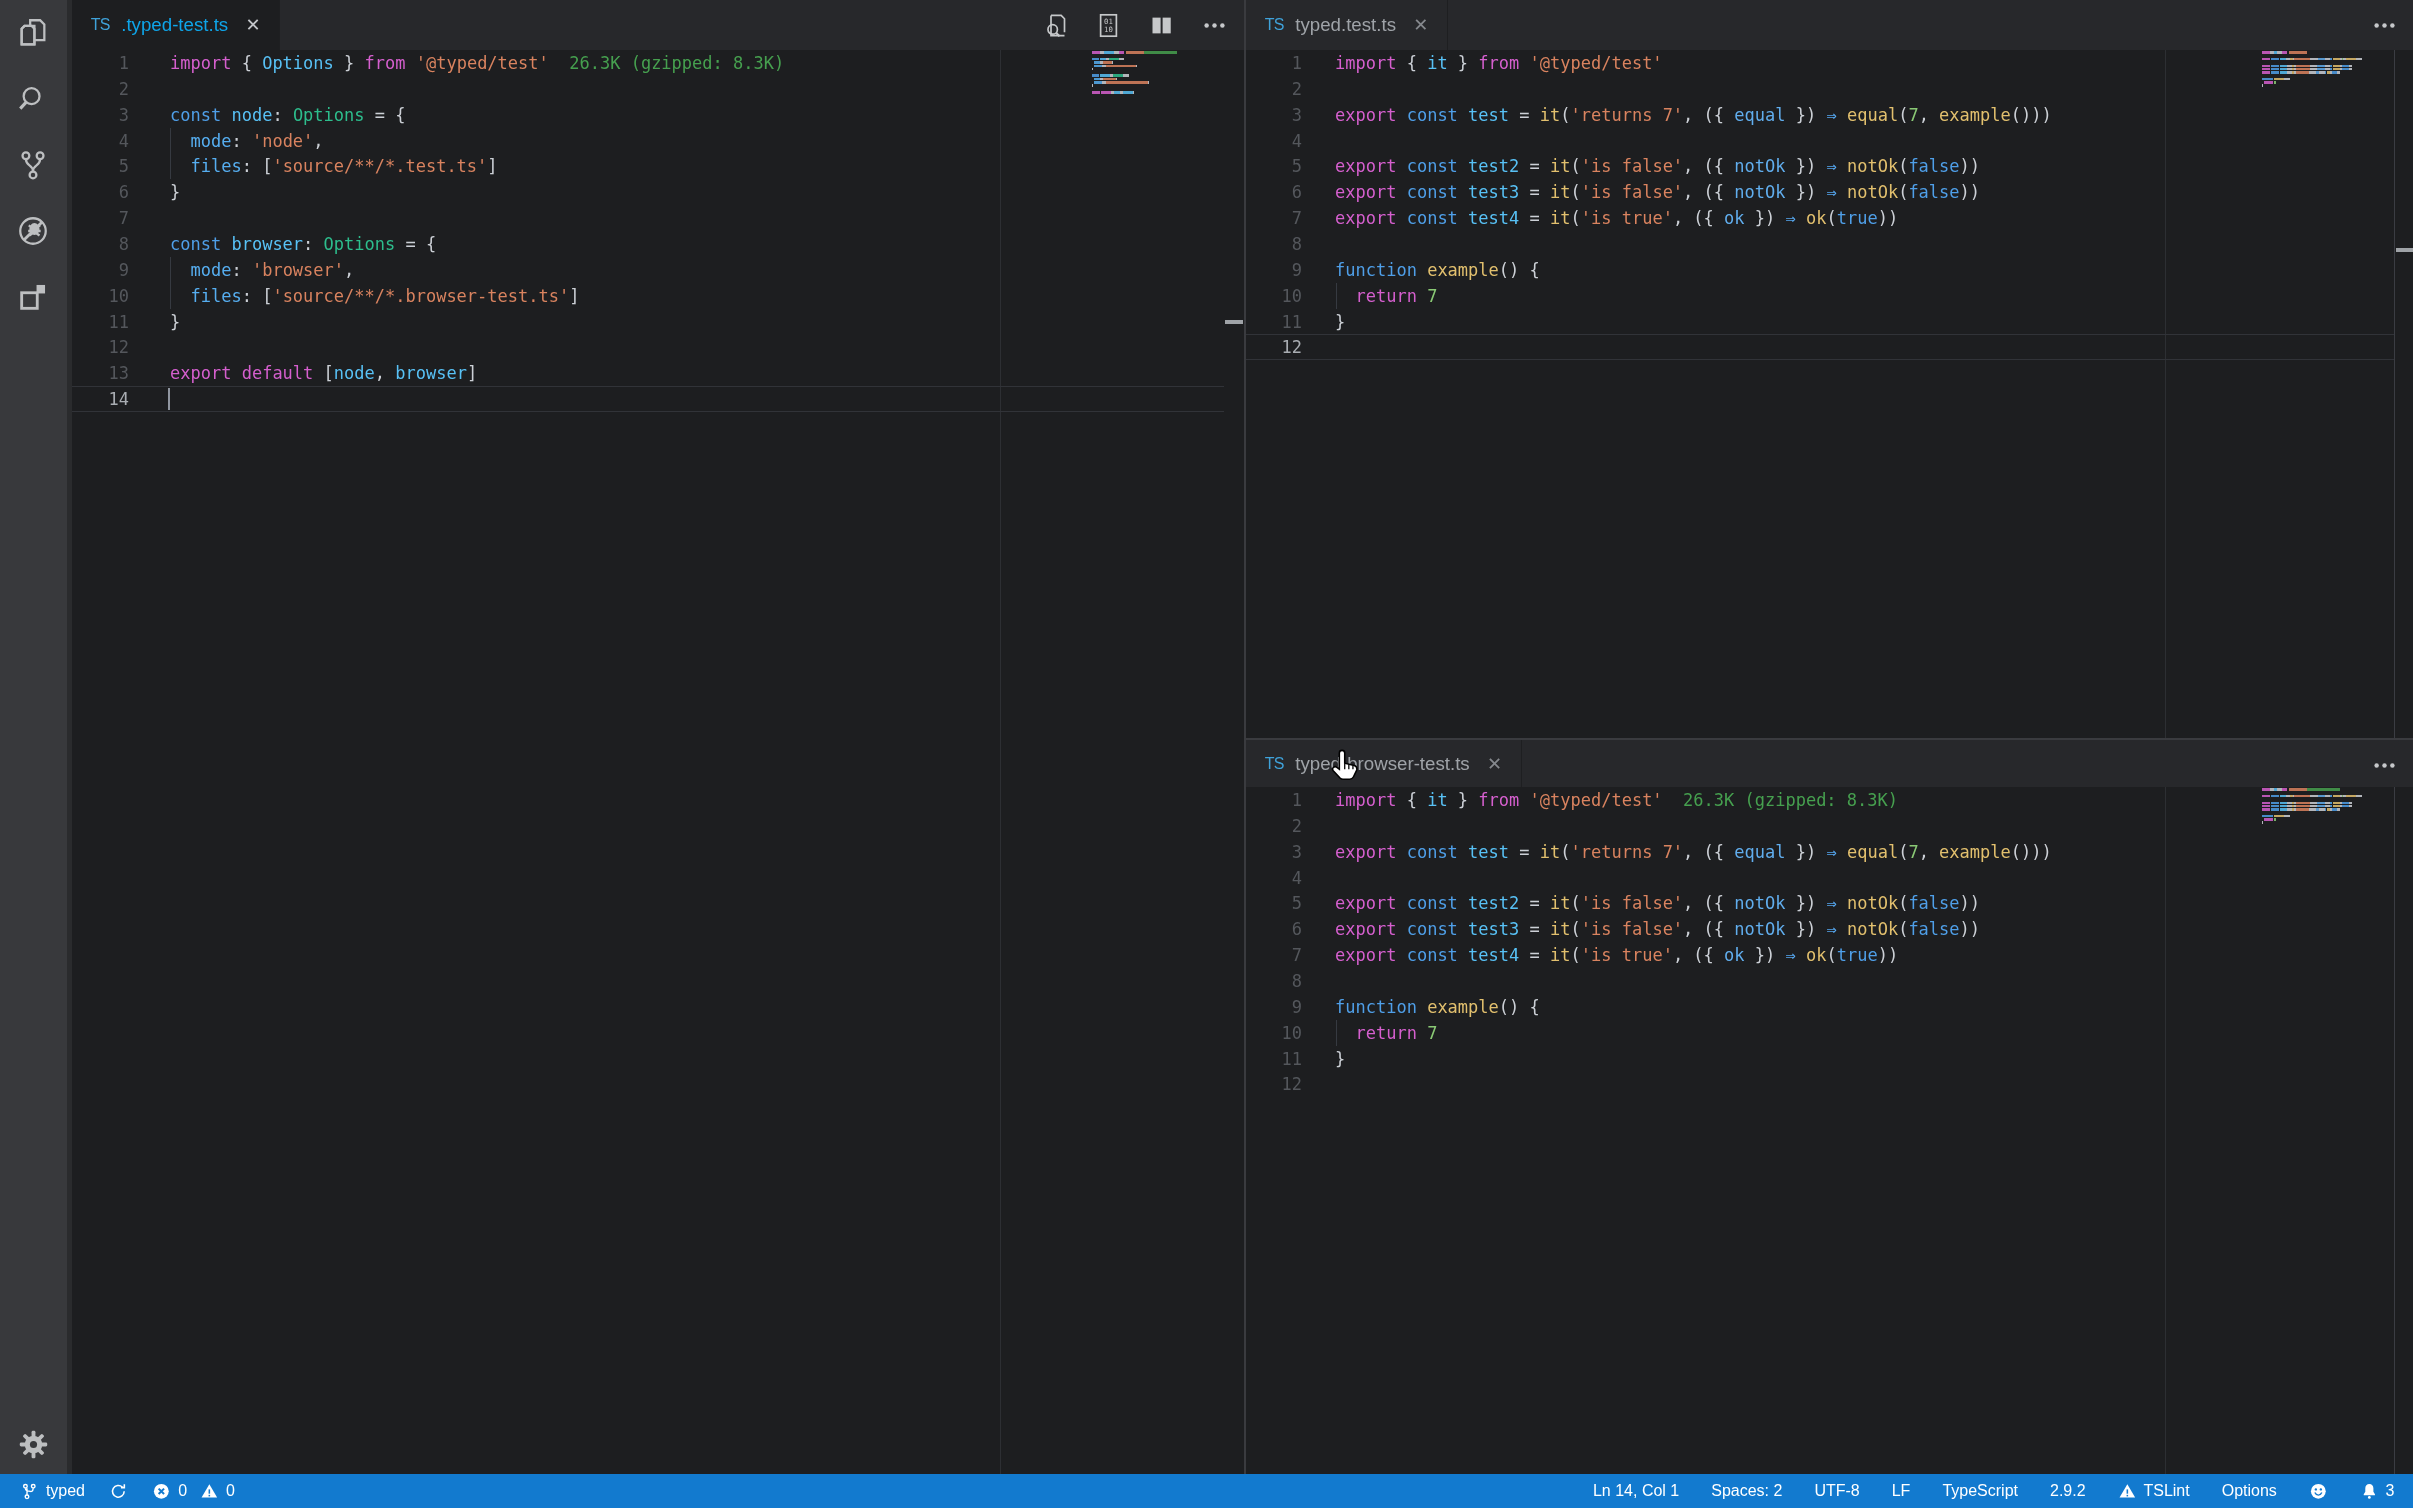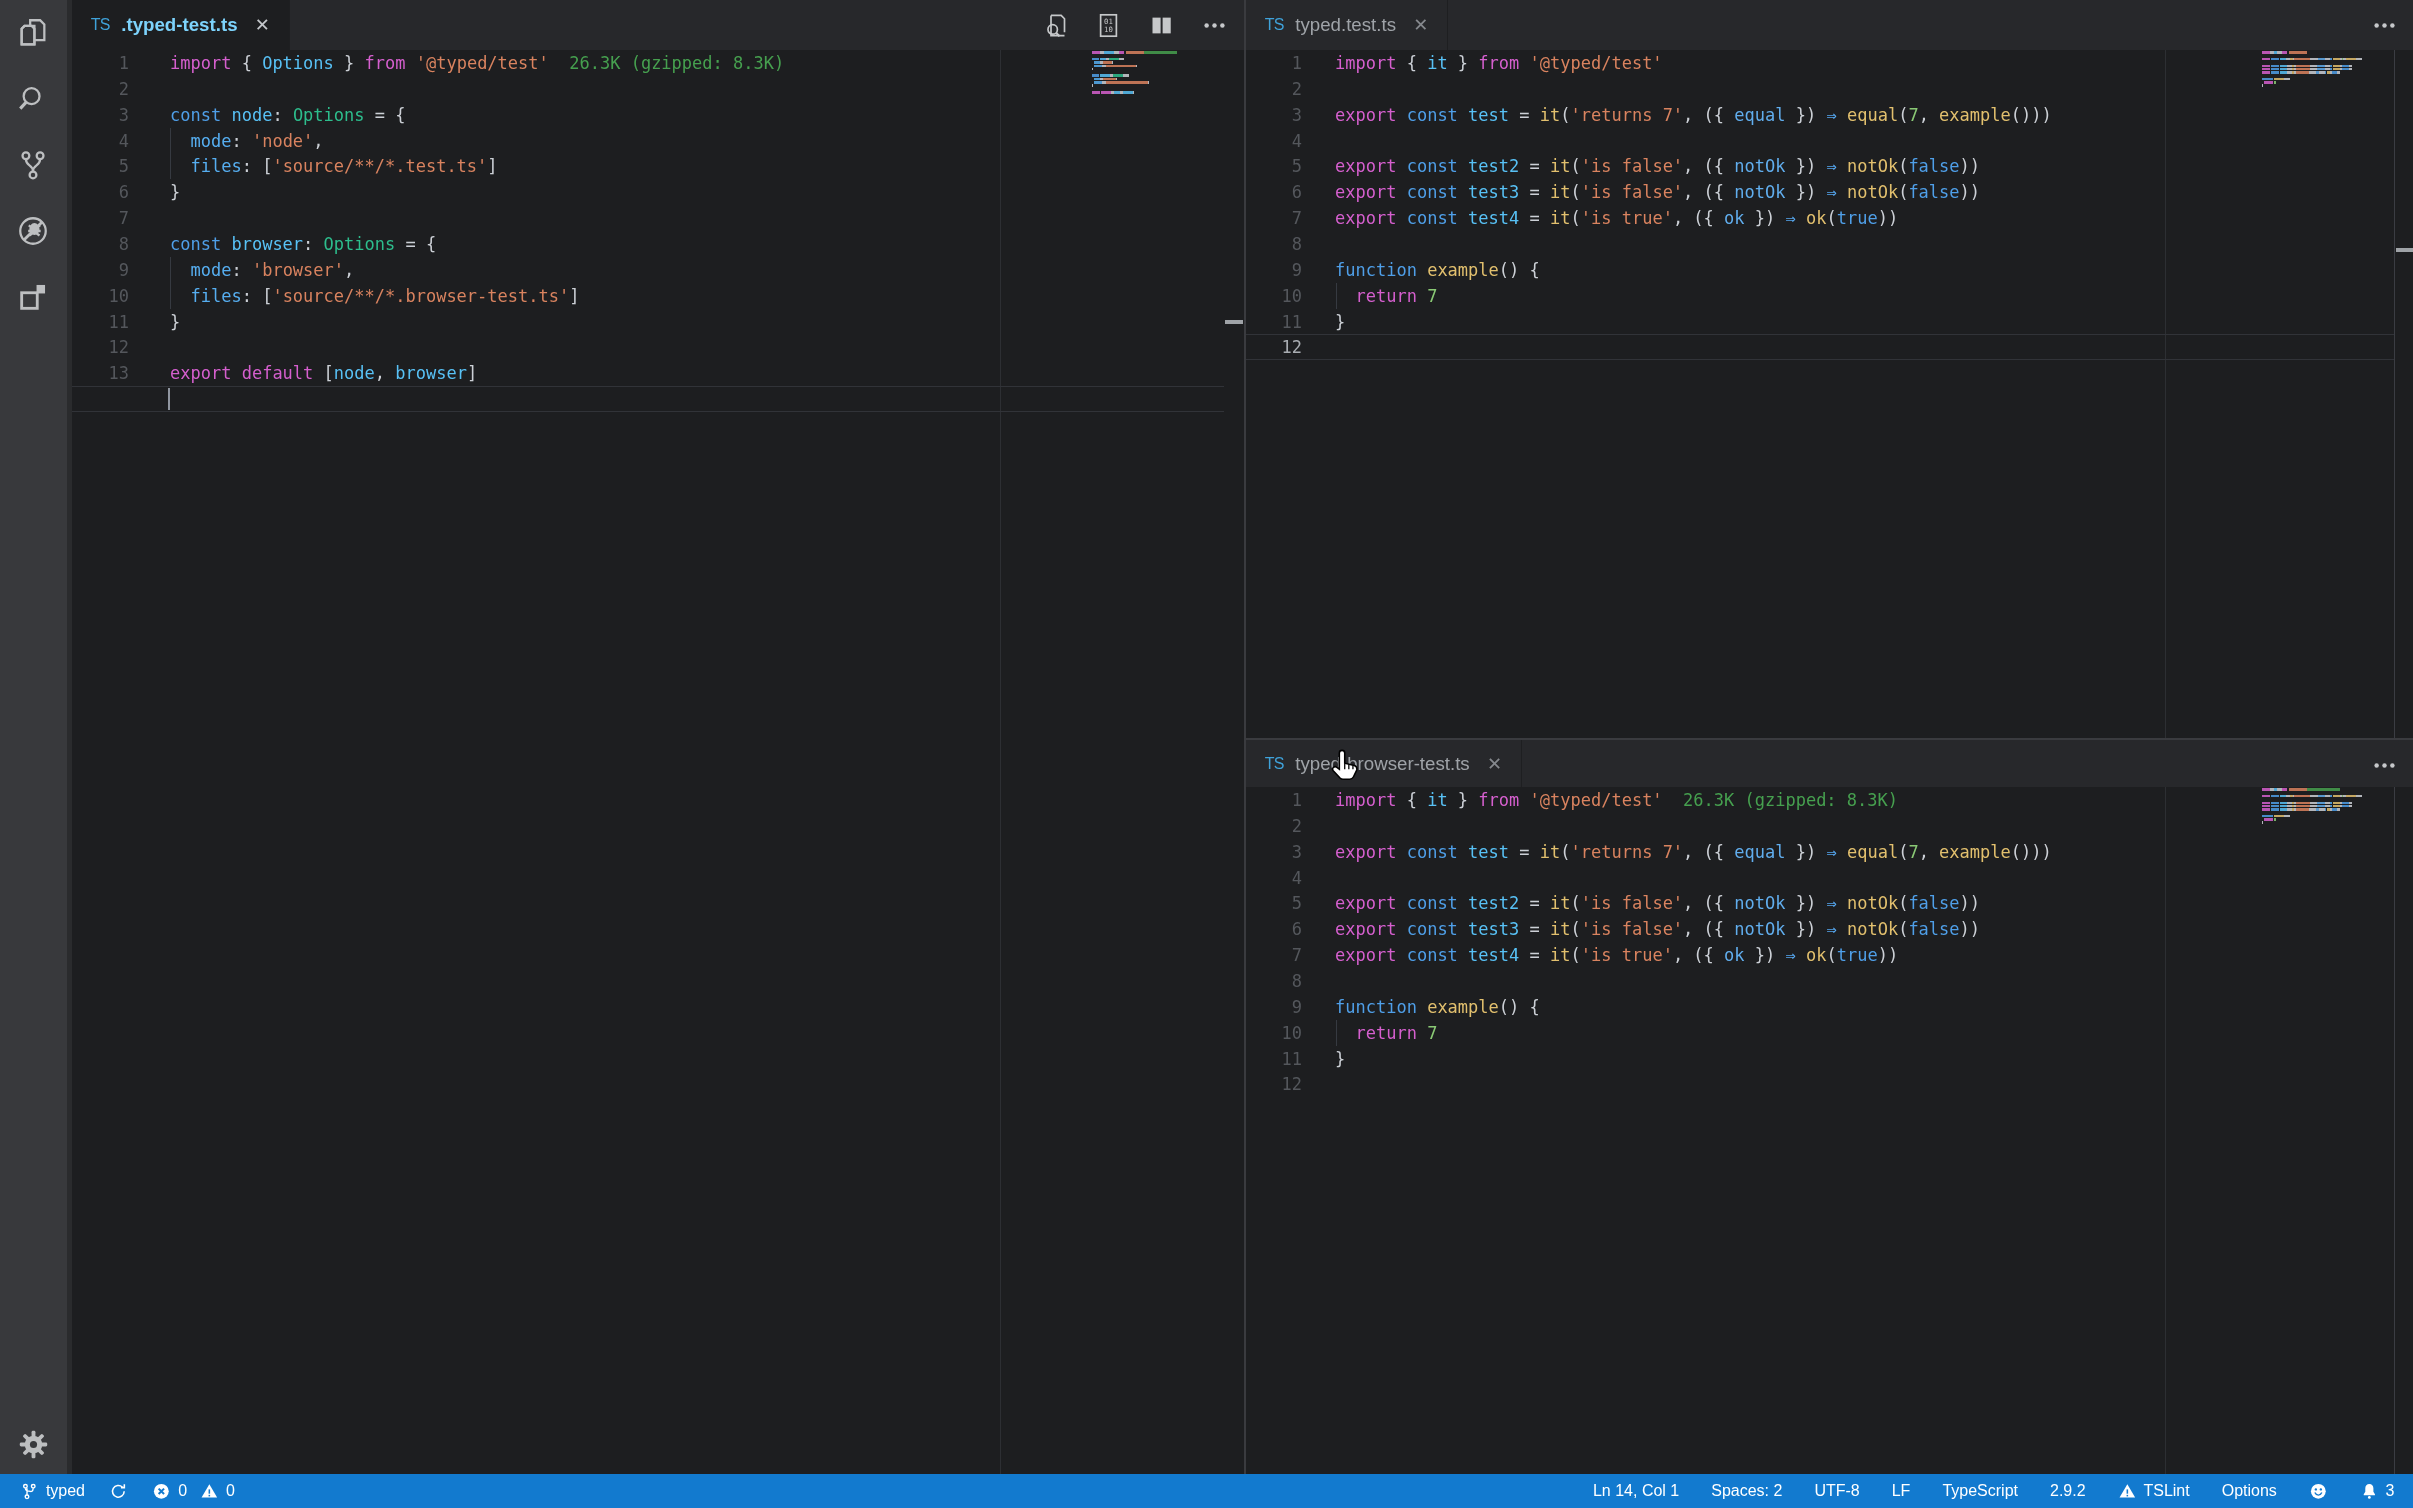--- a/index.html
+++ b/index.html
@@ -21,21 +21,21 @@
   .pane-br     { left:1246px; top:738px; width:1168px; height:736px; border-top:2.9px solid #3a3b3f; }
 
   .tab-bar { position:absolute; left:0; top:0; right:0; height:50px; background:#27282b; display:flex; }
   .pane-br .tab-bar { height:47px; }
   .tab { height:100%; display:flex; align-items:center; gap:11.5px; padding:0 18.7px;
          border-right:1.4px solid #1e1f21; cursor:pointer; }
   .tab .badge { font-size:16px; color:#3fa2da; letter-spacing:-0.7px; }
   .tab .title { font-size:18.7px; color:#9fa3a8; }
   .tab .close { font-size:18px; color:#85888d; margin-left:5.7px; }
   .tab.active { background:#1d1e20; }
-  .tab.active .title { color:#7dd3fc;font-weight:bold; }
+  .tab.active .title { color:#0ea5e9; }
   .tab.active .close { color:#c3c6ca; }
 
   .tab-actions { position:absolute; right:16px; top:0; height:50px; display:flex;
                  align-items:center; gap:26px; }
   .tab-actions svg { width:27px; height:27px; stroke:#c6c8ca; fill:none; stroke-width:1.5; cursor:pointer; }
 
   .editor { position:absolute; left:0; right:0; top:50px; bottom:0; overflow:hidden; }
   .pane-br .editor { top:47px; }
 
   .lines { position:absolute; inset:0; font-family:"DejaVu Sans Mono", monospace;
@@ -175,20 +175,21 @@
           <div class="cl" style="top: 129px;"><span class="num" style="width: 57px;">6</span><span class="txt" style="left: 98px;"><span style="color: rgb(204, 208, 214);">}</span></span></div>
           <div class="cl" style="top: 155px;"><span class="num" style="width: 57px;">7</span><span class="txt" style="left: 98px;"></span></div>
           <div class="cl" style="top: 181px;"><span class="num" style="width: 57px;">8</span><span class="txt" style="left: 98px;"><span style="color: rgb(79, 159, 232);">const</span><span style="color: rgb(201, 204, 210);"> </span><span style="color: rgb(88, 193, 245);">browser</span><span style="color: rgb(204, 208, 214);">: </span><span style="color: rgb(45, 190, 141);">Options</span><span style="color: rgb(204, 208, 214);"> = {</span></span></div>
           <div class="cl" style="top: 207px;"><span class="num" style="width: 57px;">9</span><span class="txt" style="left: 98px;"><span style="color: rgb(201, 204, 210);">  </span><span style="color: rgb(86, 174, 240);">mode</span><span style="color: rgb(204, 208, 214);">: </span><span style="color: rgb(217, 131, 95);">'browser'</span><span style="color: rgb(204, 208, 214);">,</span></span></div>
           <div class="guide" style="left: 98px; top: 207px; height: 26px;"></div>
           <div class="cl" style="top: 233px;"><span class="num" style="width: 57px;">10</span><span class="txt" style="left: 98px;"><span style="color: rgb(201, 204, 210);">  </span><span style="color: rgb(86, 174, 240);">files</span><span style="color: rgb(204, 208, 214);">: [</span><span style="color: rgb(217, 131, 95);">'source/**/*.browser-test.ts'</span><span style="color: rgb(204, 208, 214);">]</span></span></div>
           <div class="guide" style="left: 98px; top: 233px; height: 26px;"></div>
           <div class="cl" style="top: 259px;"><span class="num" style="width: 57px;">11</span><span class="txt" style="left: 98px;"><span style="color: rgb(204, 208, 214);">}</span></span></div>
           <div class="cl" style="top: 284px;"><span class="num" style="width: 57px;">12</span><span class="txt" style="left: 98px;"></span></div>
           <div class="cl" style="top: 310px;"><span class="num" style="width: 57px;">13</span><span class="txt" style="left: 98px;"><span style="color: rgb(213, 95, 206);">export</span><span style="color: rgb(201, 204, 210);"> </span><span style="color: rgb(213, 95, 206);">default</span><span style="color: rgb(204, 208, 214);"> [</span><span style="color: rgb(88, 193, 245);">node</span><span style="color: rgb(204, 208, 214);">, </span><span style="color: rgb(88, 193, 245);">browser</span><span style="color: rgb(204, 208, 214);">]</span></span></div>
+          <div class="cl" style="top: 336px;"><span class="num on" style="width: 57px;">14</span><span class="txt" style="left: 98px;"></span></div>
         </div>
       <div class="ruler" style="left:928px"></div>
       <div class="cur-line" style="top:336px"></div>
       <div class="caret" style="left:96px; top:338px"></div>
       <div class="minimap">
           <div class="mm-row" style="top: 0px;">
             <i style="width: 8.6px; background: rgb(213, 95, 206); opacity: 0.85;"></i>
             <i style="width: 4.3px; background: rgb(204, 208, 214); opacity: 0.85;"></i>
             <i style="width: 10px; background: rgb(88, 193, 245); opacity: 0.85;"></i>
             <i style="width: 4.3px; background: rgb(204, 208, 214); opacity: 0.85;"></i>

